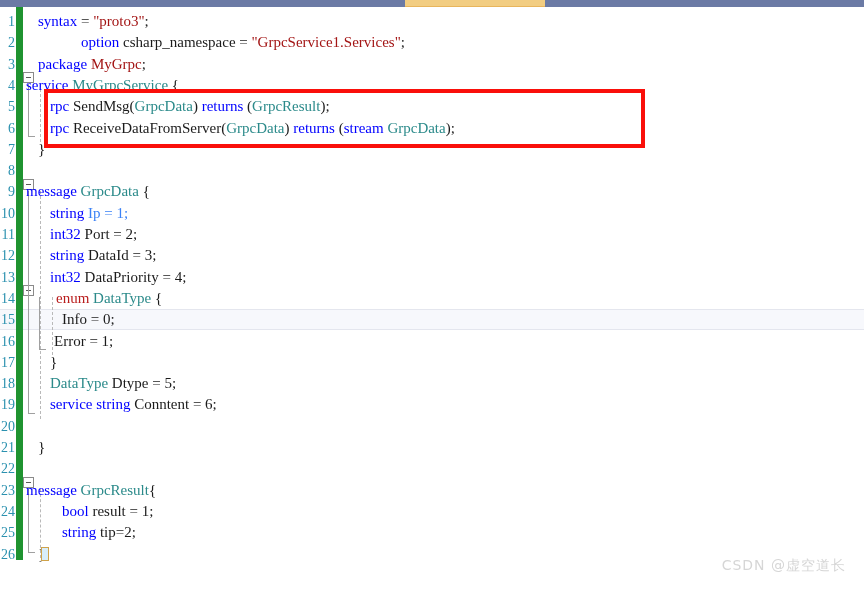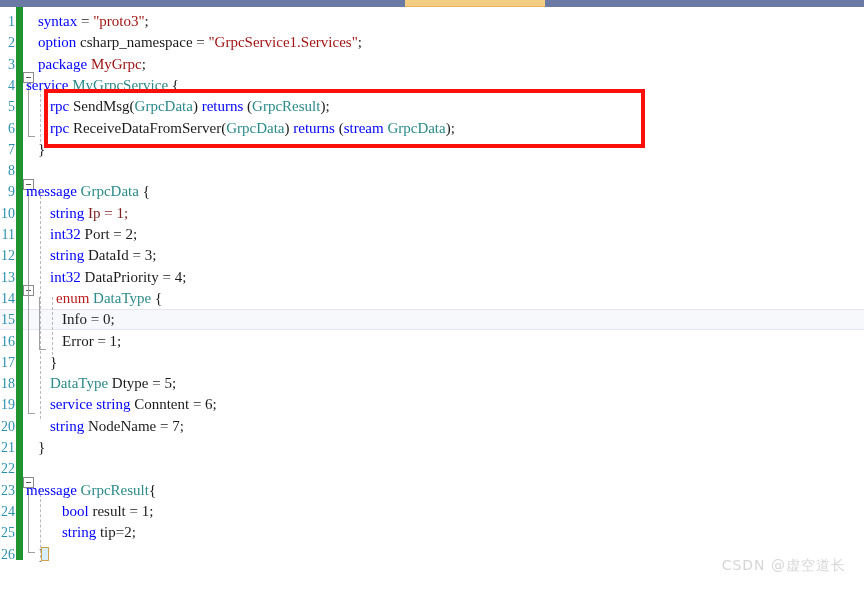--- a/index.html
+++ b/index.html
@@ -224,39 +224,38 @@
   <div class="guide-solid" style="left:28px;top:482px;height:63px;"></div>
   <div class="guide-solid-foot" style="left:28px;top:545px;width:7px;"></div>
 
   <div class="guide-dotted" style="left:40px;top:77px;height:58px;"></div>
   <div class="guide-dotted" style="left:40px;top:184px;height:228px;"></div>
   <div class="guide-dotted" style="left:52px;top:290px;height:58px;"></div>
   <div class="guide-dotted" style="left:40px;top:482px;height:69px;"></div>
 
   <div id="code-layer">
       <div class="code-line" style="top: 4px; left: 38px;"><span class="t-kw" style="color: rgb(0, 0, 255);">syntax</span><span class="t-punc" style="color: rgb(27, 27, 27);"> = </span><span class="t-str" style="color: rgb(163, 21, 21);">"proto3"</span><span class="t-punc" style="color: rgb(27, 27, 27);">;</span></div>
-      <div class="code-line" style="top: 25.3px; left: 38px;"><span class="t-kw" style="color: rgb(0, 0, 255);">option</span><span class="t-id" style="color: rgb(27, 27, 27);"> csharp_namespace = </span><span class="t-str" style="color: rgb(163, 21, 21);">"GrpcService1.Services"</span><span class="t-punc" style="color: rgb(27, 27, 27);">;</span></div>
+      <div class="code-line" style="top: 25.3px; left: 38px;"><span class="t-kw" style="color: rgb(0, 0, 255); margin-left: 43px;">option</span><span class="t-id" style="color: rgb(27, 27, 27);"> csharp_namespace = </span><span class="t-str" style="color: rgb(163, 21, 21);">"GrpcService1.Services"</span><span class="t-punc" style="color: rgb(27, 27, 27);">;</span></div>
       <div class="code-line" style="top: 46.6px; left: 38px;"><span class="t-kw" style="color: rgb(0, 0, 255);">package</span><span class="t-punc" style="color: rgb(27, 27, 27);"> </span><span class="t-str" style="color: rgb(163, 21, 21);">MyGrpc</span><span class="t-punc" style="color: rgb(27, 27, 27);">;</span></div>
       <div class="code-line" style="top: 67.9px; left: 26px; text-align: right;"><span class="t-kw" style="color: rgb(0, 0, 255);">service</span><span class="t-punc" style="color: rgb(27, 27, 27);"> </span><span class="t-type" style="color: rgb(43, 138, 138);">MyGrpcService</span><span class="t-punc" style="color: rgb(27, 27, 27);"> {</span></div>
       <div class="code-line" style="top: 89.2px; left: 50px;"><span class="t-kw" style="color: rgb(0, 0, 255);">rpc</span><span class="t-id" style="color: rgb(27, 27, 27);"> SendMsg</span><span class="t-punc" style="color: rgb(27, 27, 27);">(</span><span class="t-type" style="color: rgb(43, 138, 138);">GrpcData</span><span class="t-punc" style="color: rgb(27, 27, 27);">) </span><span class="t-kw" style="color: rgb(0, 0, 255);">returns</span><span class="t-punc" style="color: rgb(27, 27, 27);"> (</span><span class="t-type" style="color: rgb(43, 138, 138);">GrpcResult</span><span class="t-punc" style="color: rgb(27, 27, 27);">);</span></div>
       <div class="code-line" style="top: 110.5px; left: 50px;"><span class="t-kw" style="color: rgb(0, 0, 255);">rpc</span><span class="t-id" style="color: rgb(27, 27, 27);"> ReceiveDataFromServer</span><span class="t-punc" style="color: rgb(27, 27, 27);">(</span><span class="t-type" style="color: rgb(43, 138, 138);">GrpcData</span><span class="t-punc" style="color: rgb(27, 27, 27);">) </span><span class="t-kw" style="color: rgb(0, 0, 255);">returns</span><span class="t-punc" style="color: rgb(27, 27, 27);"> (</span><span class="t-kw" style="color: rgb(0, 0, 255);">stream</span><span class="t-punc" style="color: rgb(27, 27, 27);"> </span><span class="t-type" style="color: rgb(43, 138, 138);">GrpcData</span><span class="t-punc" style="color: rgb(27, 27, 27);">);</span></div>
       <div class="code-line" style="top: 131.8px; left: 38px;"><span class="t-punc" style="color: rgb(27, 27, 27);">}</span></div>
       <div class="code-line" style="top: 153.1px; left: 26px;"></div>
       <div class="code-line" style="top: 174.4px; left: 26px;"><span class="t-kw" style="color: rgb(0, 0, 255);">message</span><span class="t-punc" style="color: rgb(27, 27, 27);"> </span><span class="t-type" style="color: rgb(43, 138, 138);">GrpcData</span><span class="t-punc" style="color: rgb(27, 27, 27);"> {</span></div>
-      <div class="code-line" style="top: 195.7px; left: 50px;"><span class="t-kw" style="color: rgb(0, 0, 255);">string</span><span class="t-id" style="color: #7f1d1d;"> Ip = 1;</span></div>
+      <div class="code-line" style="top: 195.7px; left: 50px;"><span class="t-kw" style="color: rgb(0, 0, 255);">string</span><span class="t-id" style="color: #3b82f6;"> Ip = 1;</span></div>
       <div class="code-line" style="top: 217px; left: 50px;"><span class="t-kw" style="color: rgb(0, 0, 255);">int32</span><span class="t-id" style="color: rgb(27, 27, 27);"> Port = 2;</span></div>
       <div class="code-line" style="top: 238.3px; left: 50px;"><span class="t-kw" style="color: rgb(0, 0, 255);">string</span><span class="t-id" style="color: rgb(27, 27, 27);"> DataId = 3;</span></div>
       <div class="code-line" style="top: 259.6px; left: 50px;"><span class="t-kw" style="color: rgb(0, 0, 255);">int32</span><span class="t-id" style="color: rgb(27, 27, 27);"> DataPriority = 4;</span></div>
       <div class="code-line" style="top: 280.9px; left: 50px;"><span class="t-kw" style="color: #b91c1c; margin-left: 6px;">enum</span><span class="t-punc" style="color: rgb(27, 27, 27);"> </span><span class="t-type" style="color: rgb(43, 138, 138);">DataType</span><span class="t-punc" style="color: rgb(27, 27, 27);"> {</span></div>
       <div class="code-line" style="top: 302.2px; left: 62px;"><span class="t-id" style="color: rgb(27, 27, 27);">Info = 0;</span></div>
-      <div class="code-line" style="top: 323.5px; left: 62px;"><span class="t-id" style="color: rgb(27, 27, 27);">Error = 1;</span></div>
+      <div class="code-line" style="top: 323.5px; left: 54px;"><span class="t-id" style="color: rgb(27, 27, 27);">Error = 1;</span></div>
       <div class="code-line" style="top: 344.8px; left: 50px;"><span class="t-punc" style="color: rgb(27, 27, 27);">}</span></div>
       <div class="code-line" style="top: 366.1px; left: 50px;"><span class="t-type" style="color: rgb(43, 138, 138);">DataType</span><span class="t-id" style="color: rgb(27, 27, 27);"> Dtype = 5;</span></div>
       <div class="code-line" style="top: 387.4px; left: 50px;"><span class="t-kw" style="color: rgb(0, 0, 255);">service</span><span class="t-punc" style="color: rgb(27, 27, 27);"> </span><span class="t-kw" style="color: rgb(0, 0, 255);">string</span><span class="t-id" style="color: rgb(27, 27, 27);"> Conntent = 6;</span></div>
-      <div class="code-line" style="top: 408.7px; left: 50px;"><span class="t-kw" style="color: rgb(0, 0, 255);">string</span><span class="t-id" style="color: rgb(27, 27, 27);"> NodeName = 7;</span></div>
       <div class="code-line" style="top: 430px; left: 38px;"><span class="t-punc" style="color: rgb(27, 27, 27);">}</span></div>
       <div class="code-line" style="top: 451.3px; left: 26px;"></div>
       <div class="code-line" style="top: 472.6px; left: 26px;"><span class="t-kw" style="color: rgb(0, 0, 255);">message</span><span class="t-punc" style="color: rgb(27, 27, 27);"> </span><span class="t-type" style="color: rgb(43, 138, 138);">GrpcResult</span><span class="t-punc" style="color: rgb(27, 27, 27);">{</span></div>
       <div class="code-line" style="top: 493.9px; left: 62px;"><span class="t-kw" style="color: rgb(0, 0, 255);">bool</span><span class="t-id" style="color: rgb(27, 27, 27);"> result = 1;</span></div>
       <div class="code-line" style="top: 515.2px; left: 62px;"><span class="t-kw" style="color: rgb(0, 0, 255);">string</span><span class="t-id" style="color: rgb(27, 27, 27);"> tip=2;</span></div>
       <div class="code-line" style="top: 536.5px; left: 38px;"><span class="t-punc" style="color: rgb(27, 27, 27);">}</span></div>
     </div>
 
   <div id="brace-match" style="left:41px;top:540px;"></div>
 

